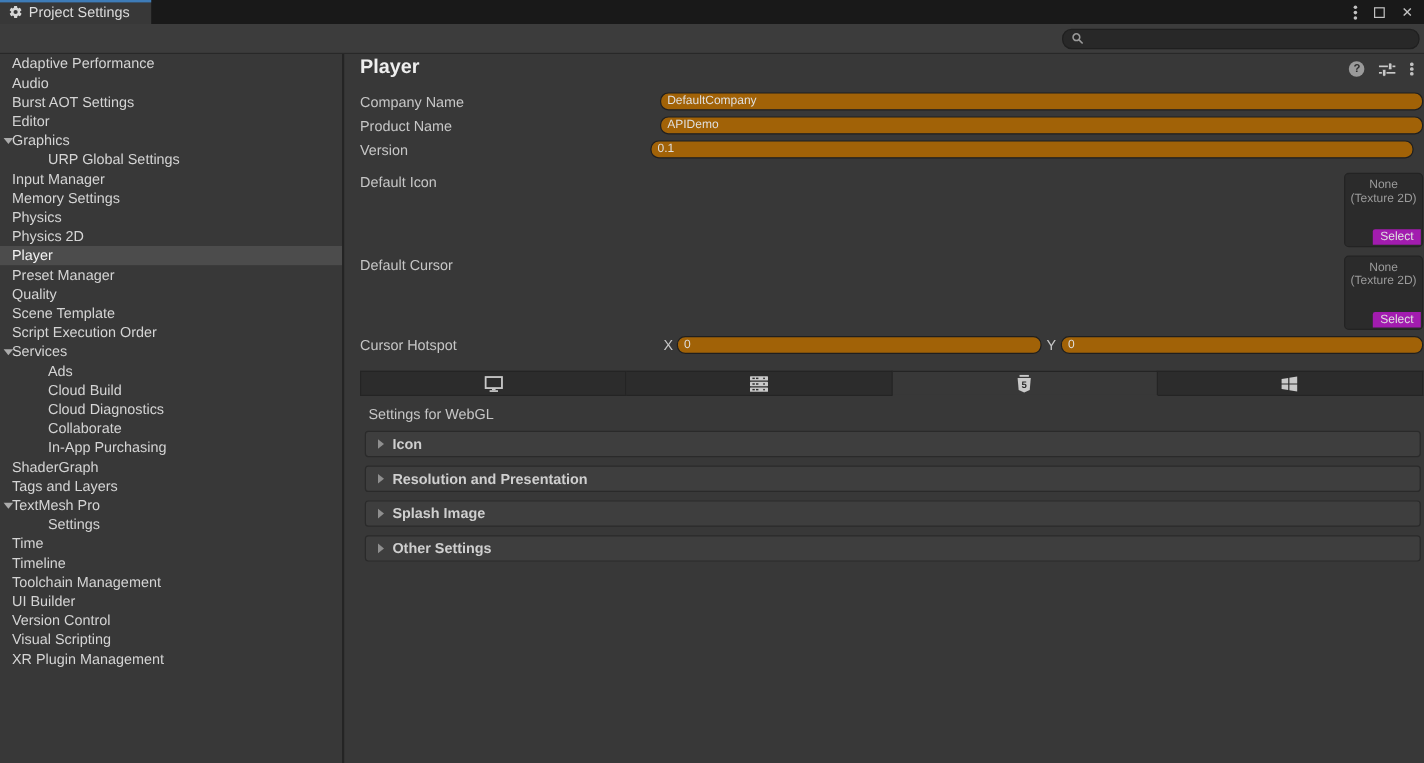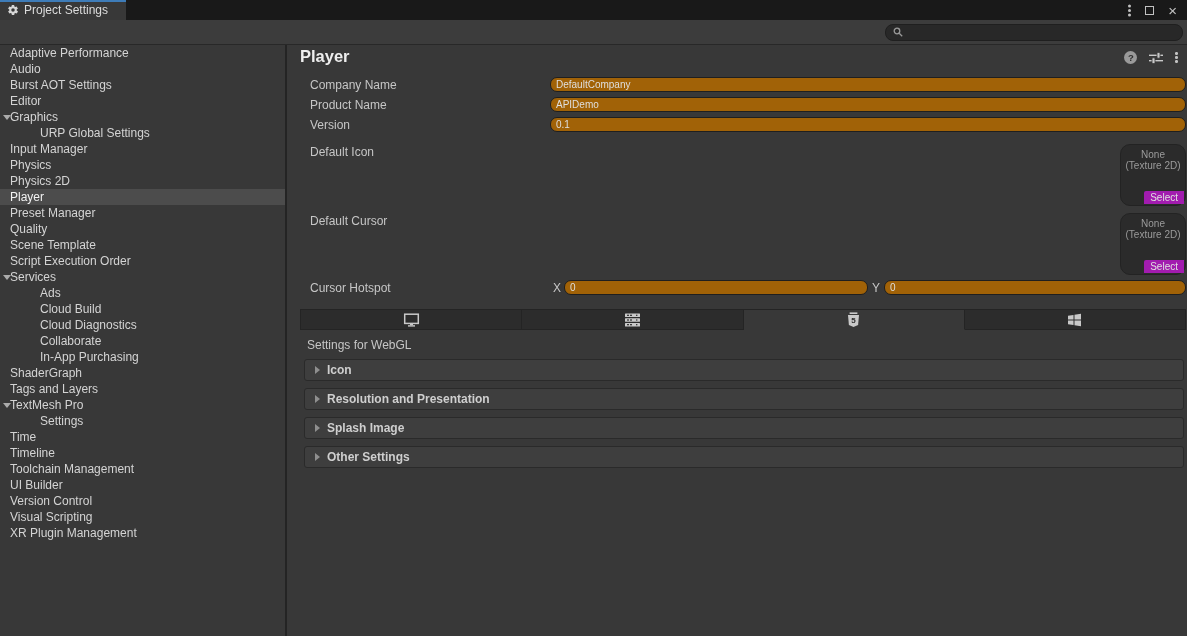--- a/index.html
+++ b/index.html
@@ -44,28 +44,28 @@
   
   .page-title { position:absolute; left:13px; top:0; margin:0; font-size:16.5px; line-height:22px;
     font-weight:bold; color:#eeeeee; }
   .header-icons { position:absolute; top:6px; right:9px; display:flex; align-items:center; gap:12px; }
   .help-icon { width:13px; height:13px; border-radius:50%; background:#9a9a9a; color:#2e2e2e;
     font-size:9.5px; font-weight:bold; display:flex; align-items:center; justify-content:center; }
   .kebab-sm { width:2.6px; height:2.6px; border-radius:50%; background:#c2c2c2;
     box-shadow:0 -4px 0 #c2c2c2, 0 4px 0 #c2c2c2; }
 
   
-  .prop-label { position:absolute; left:23px; line-height:15px; color:#c6c6c6; white-space:nowrap; }
+  .prop-label { position:absolute; left:13px; line-height:15px; color:#c6c6c6; white-space:nowrap; }
   .tfield { position:absolute; height:15px; background:#a16207; border:1px solid #1f1f1f;
     border-radius:7px; color:#dfdfdf; font-size:10px; font-family:inherit; padding:0 5px; outline:none; }
   .axis-label { position:absolute; line-height:15px; color:#c6c6c6; }
 
   
   .texbox { position:absolute; left:833px; width:66px; height:62px; background:#2b2b2b;
-    border:1px solid #232323; border-radius:10px; }
+    border:1px solid #232323; border-radius:4px; }
   .texbox .tline { text-align:center; color:#9b9b9b; font-size:10px; line-height:11px; }
   .texbox .tline.first { margin-top:4px; }
   .select-chip { position:absolute; right:1px; bottom:1px; background:#a21caf; color:#e0e0e0;
     font-size:10px; line-height:11px; padding:1px 6px; border-radius:2px 0 0 0; }
 
   
   .ptabs { position:absolute; left:13px; top:264px; width:886px; height:21px; display:flex; }
   .ptab { flex:1; display:flex; align-items:center; justify-content:center; background:#2c2c2c;
     border-top:1px solid #242424; border-bottom:1px solid #242424; border-right:1px solid #242424; }
   .ptab:first-child { border-left:1px solid #242424; }
@@ -113,20 +113,21 @@
   <div class="body">
 
     <div class="sidebar">
       <div class="sb-item"><span>Adaptive Performance</span></div>
       <div class="sb-item"><span>Audio</span></div>
       <div class="sb-item"><span>Burst AOT Settings</span></div>
       <div class="sb-item"><span>Editor</span></div>
       <div class="sb-item"><span class="caret-down"></span><span>Graphics</span></div>
       <div class="sb-item sub"><span>URP Global Settings</span></div>
       <div class="sb-item"><span>Input Manager</span></div>
+      <div class="sb-item"><span>Memory Settings</span></div>
       <div class="sb-item"><span>Physics</span></div>
       <div class="sb-item"><span>Physics 2D</span></div>
       <div class="sb-item selected"><span>Player</span></div>
       <div class="sb-item"><span>Preset Manager</span></div>
       <div class="sb-item"><span>Quality</span></div>
       <div class="sb-item"><span>Scene Template</span></div>
       <div class="sb-item"><span>Script Execution Order</span></div>
       <div class="sb-item"><span class="caret-down"></span><span>Services</span></div>
       <div class="sb-item sub"><span>Ads</span></div>
       <div class="sb-item sub"><span>Cloud Build</span></div>
@@ -162,21 +163,21 @@
         <span class="kebab-sm"></span>
       </div>
 
       <span class="prop-label" style="top:33px">Company Name</span>
       <input class="tfield" style="left: 263px; top: 32px; width: 636px;" type="text" value="DefaultCompany">
 
       <span class="prop-label" style="top:53px">Product Name</span>
       <input class="tfield" style="left: 263px; top: 52px; width: 636px;" type="text" value="APIDemo">
 
       <span class="prop-label" style="top:73px">Version</span>
-      <input class="tfield" style="left: 263px; top: 72px; width: 636px;" type="text" value="0.1">
+      <input class="tfield" style="left: 255px; top: 72px; width: 636px;" type="text" value="0.1">
 
       <span class="prop-label" style="top:100px">Default Icon</span>
       <div class="texbox" style="top:99px">
         <div class="tline first">None</div>
         <div class="tline">(Texture 2D)</div>
         <span class="select-chip">Select</span>
       </div>
 
       <span class="prop-label" style="top:169px">Default Cursor</span>
       <div class="texbox" style="top:168px">

